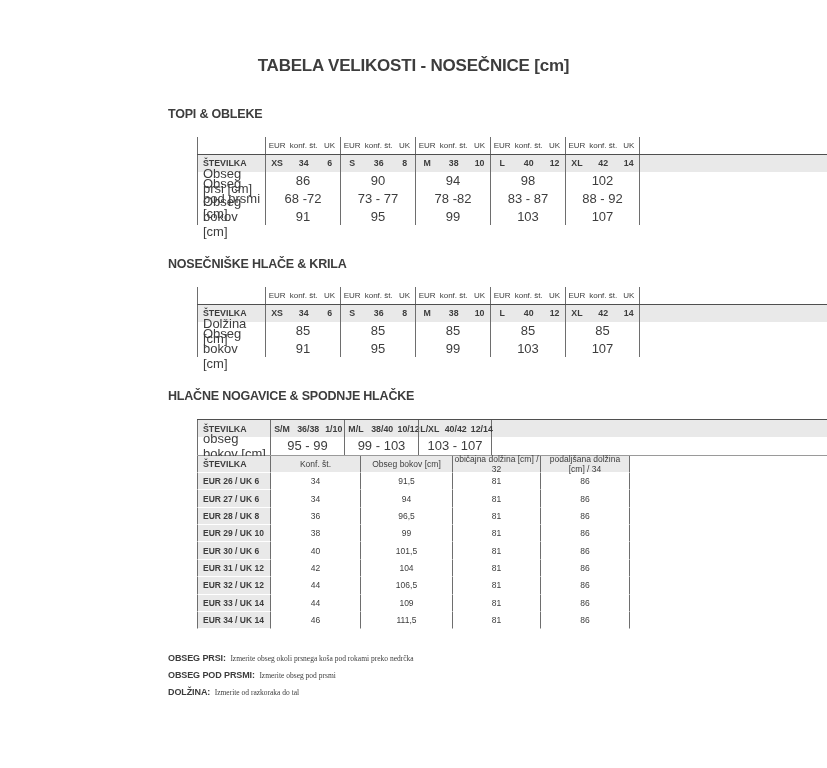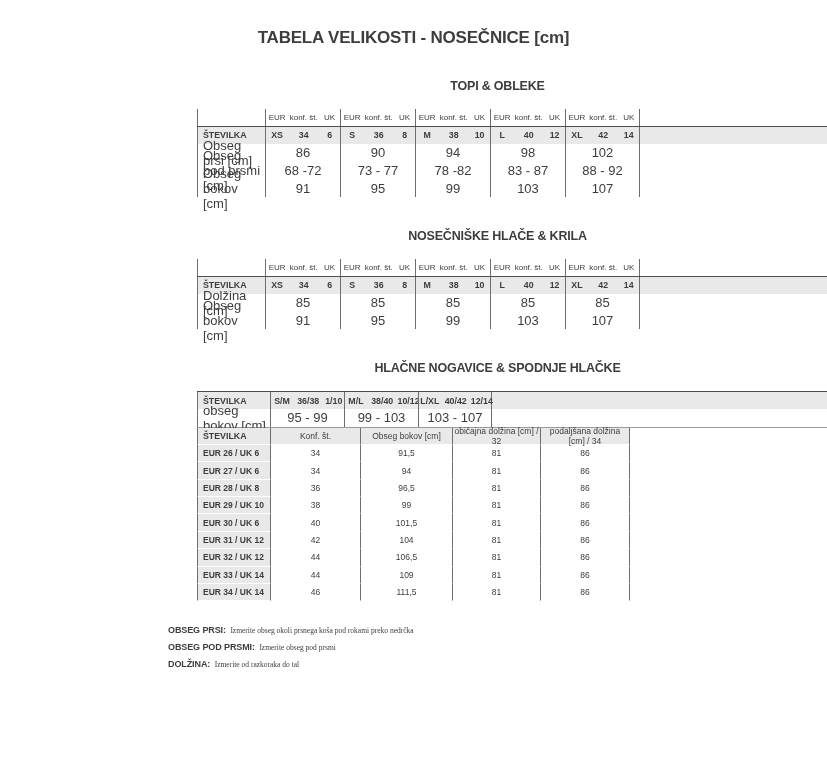--- a/index.html
+++ b/index.html
@@ -8,29 +8,28 @@
     --strong:#4f4f4f;
     --shade:#e9e9e9;
   }
   *{margin:0;padding:0;box-sizing:border-box;}
   html,body{background:#fff;}
   body{
     font-family:"Liberation Sans","DejaVu Sans",sans-serif;
     color:var(--text);
     width:827px;height:768px;overflow:hidden;
   }
-  .page{width:827px;height:768px;padding-top:28px;position:relative;}
+  .page{width:827px;height:768px;padding-top:56px;position:relative;}
   .page-title{
     font-size:17px;font-weight:bold;text-align:center;
     letter-spacing:-0.2px;
   }
   .sec-h{
     font-size:12.5px;font-weight:bold;letter-spacing:-0.2px;
     margin:0 0 16px 168px;
-    text-align:center;
   }
   .sec1 .sec-h{margin-top:31px;}
   .sec2 .sec-h{margin-top:32px;}
   .sec3 .sec-h{margin-top:32px;}
   .sec4 .sec-h{margin-top:28px;}
   .tbl-host{margin-left:197px;}
 
   
   .g-row{display:flex;height:17.6px;align-items:center;font-size:13px;}
   .g-label{padding-left:5px;border-left:1px solid var(--line);align-self:stretch;display:flex;align-items:center;}

